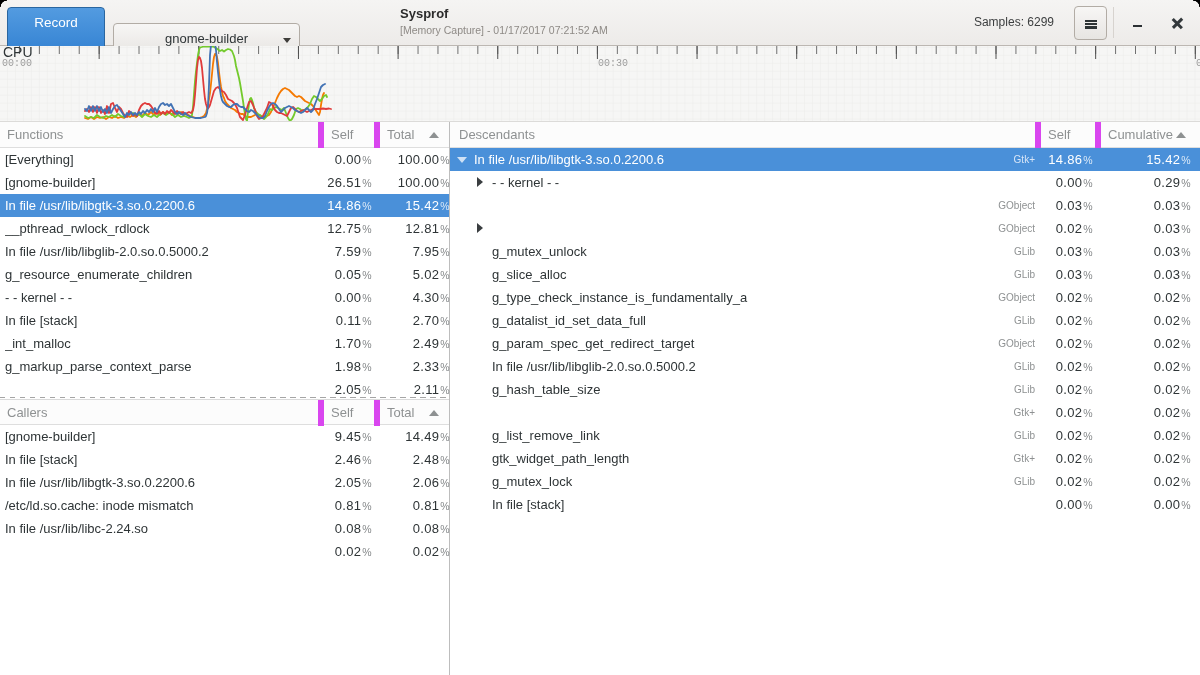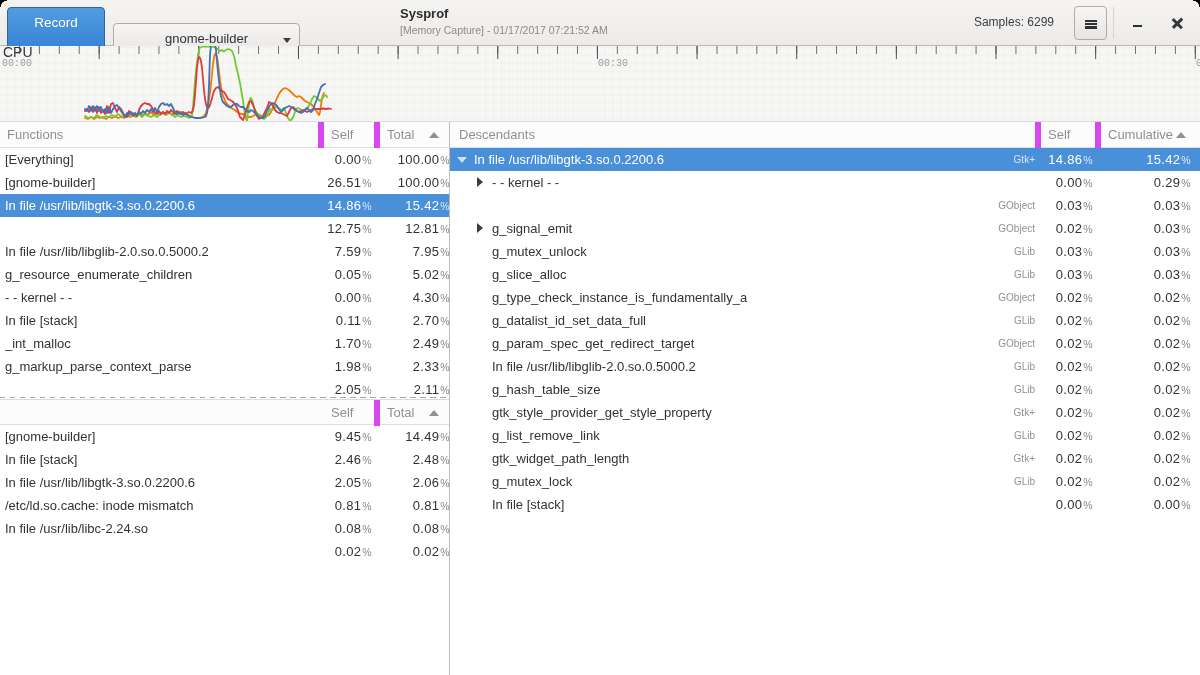--- a/index.html
+++ b/index.html
@@ -132,20 +132,21 @@
       <span class="cell name">[gnome-builder]</span>
       <span class="cell num c1">26.51<i class="pct">%</i></span>
       <span class="cell num c2">100.00<i class="pct">%</i></span>
     </div>
 <div class="row sel">
       <span class="cell name">In file /usr/lib/libgtk-3.so.0.2200.6</span>
       <span class="cell num c1">14.86<i class="pct">%</i></span>
       <span class="cell num c2">15.42<i class="pct">%</i></span>
     </div>
 <div class="row">
+      <span class="cell name">__pthread_rwlock_rdlock</span>
       <span class="cell num c1">12.75<i class="pct">%</i></span>
       <span class="cell num c2">12.81<i class="pct">%</i></span>
     </div>
 <div class="row">
       <span class="cell name">In file /usr/lib/libglib-2.0.so.0.5000.2</span>
       <span class="cell num c1">7.59<i class="pct">%</i></span>
       <span class="cell num c2">7.95<i class="pct">%</i></span>
     </div>
 <div class="row">
       <span class="cell name">g_resource_enumerate_children</span>
@@ -172,20 +173,21 @@
       <span class="cell num c1">1.98<i class="pct">%</i></span>
       <span class="cell num c2">2.33<i class="pct">%</i></span>
     </div>
 <div class="row">
       <span class="cell num c1">2.05<i class="pct">%</i></span>
       <span class="cell num c2">2.11<i class="pct">%</i></span>
     </div>
 <div class="dashline"></div>
 <div class="callers">
 <div class="thead">
+        <span class="hc h0">Callers</span>
         <span class="hc h1">Self</span>
         <span class="hc h2">Total</span>
         <span class="arrow"></span>
       </div>
 <div class="row">
         <span class="cell name">[gnome-builder]</span>
         <span class="cell num c1">9.45<i class="pct">%</i></span>
         <span class="cell num c2">14.49<i class="pct">%</i></span>
       </div>
 <div class="row">
@@ -235,21 +237,20 @@
       <span class="c1x">0.00<i class="pct">%</i></span>
       <span class="c2x">0.29<i class="pct">%</i></span>
     </div>
 <div class="row lvl1">
       <span class="lib">GObject</span>
       <span class="c1x">0.03<i class="pct">%</i></span>
       <span class="c2x">0.03<i class="pct">%</i></span>
     </div>
 <div class="row lvl1">
       <span class="exp-r"></span>
-      <span class="cell name">g_signal_emit</span>
       <span class="lib">GObject</span>
       <span class="c1x">0.02<i class="pct">%</i></span>
       <span class="c2x">0.03<i class="pct">%</i></span>
     </div>
 <div class="row lvl1">
       <span class="cell name">g_mutex_unlock</span>
       <span class="lib">GLib</span>
       <span class="c1x">0.03<i class="pct">%</i></span>
       <span class="c2x">0.03<i class="pct">%</i></span>
     </div>
@@ -283,21 +284,20 @@
       <span class="c1x">0.02<i class="pct">%</i></span>
       <span class="c2x">0.02<i class="pct">%</i></span>
     </div>
 <div class="row lvl1">
       <span class="cell name">g_hash_table_size</span>
       <span class="lib">GLib</span>
       <span class="c1x">0.02<i class="pct">%</i></span>
       <span class="c2x">0.02<i class="pct">%</i></span>
     </div>
 <div class="row lvl1">
-      <span class="cell name">gtk_style_provider_get_style_property</span>
       <span class="lib">Gtk+</span>
       <span class="c1x">0.02<i class="pct">%</i></span>
       <span class="c2x">0.02<i class="pct">%</i></span>
     </div>
 <div class="row lvl1">
       <span class="cell name">g_list_remove_link</span>
       <span class="lib">GLib</span>
       <span class="c1x">0.02<i class="pct">%</i></span>
       <span class="c2x">0.02<i class="pct">%</i></span>
     </div>

